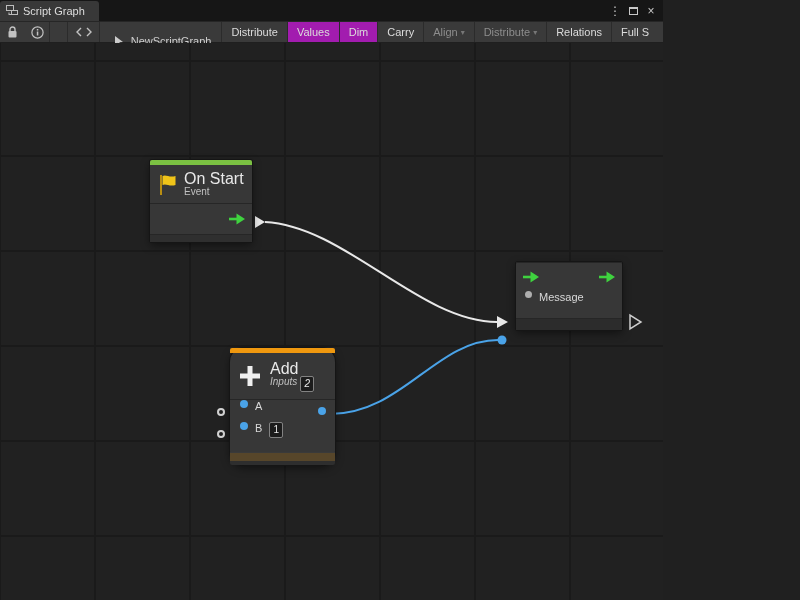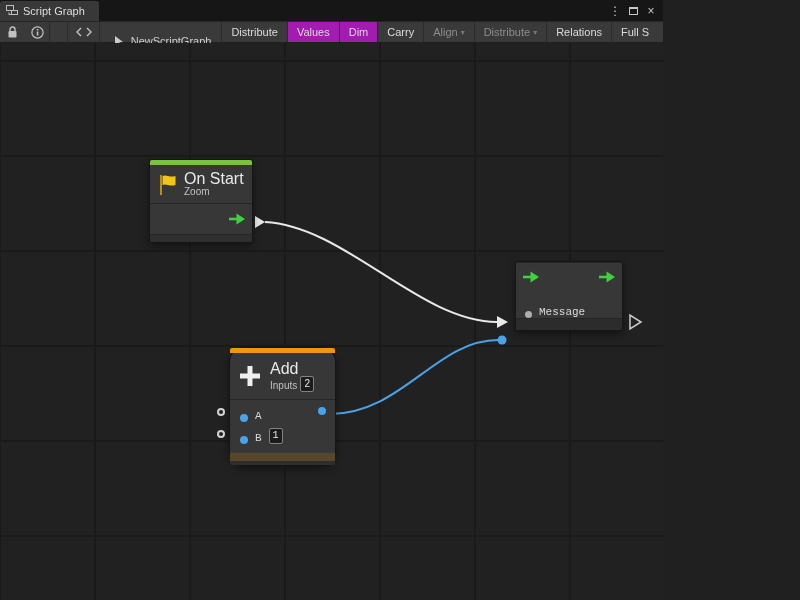--- a/index.html
+++ b/index.html
@@ -44,21 +44,21 @@
 
   
   .node { position:absolute; border-radius:2px; background:#373737; box-shadow:0 0 0 1px #151515, 0 3px 9px rgba(0,0,0,.5); }
   .colorbar { height:5px; border-radius:2px 2px 0 0; }
   .bar-green { background:#7bc142; }
   .bar-orange { background:#ef980f; }
   .nhdr { display:flex; align-items:center; gap:7px; padding:5px 7px; }
   .ntitle { font-size:16px; color:#e9e9e9; line-height:15px; }
   .nsub { font-size:10px; color:#c0c0c0; line-height:12px; }
   .ndiv { height:1px; background:#262626; }
-  .nrow { position:relative; display:flex; align-items:flex-end;font-family:Liberation Mono, monospace; }
+  .nrow { position:relative; display:flex; align-items:flex-start; }
   .nfooter { border-top:1px solid #262626; }
 
   .node-onstart { left:150px; top:117px; width:102px; }
   .node-onstart .nhdr { min-height:38px; }
   .node-onstart .nrow { height:30px; }
   .node-onstart .nfooter { height:8px; background:#2f2f2f; }
   .arrow-out-right { position:absolute; right:6px; top:50%; transform:translateY(-50%); display:flex; }
   .arrow-in-left { position:absolute; left:6px; top:50%; transform:translateY(-50%); display:flex; }
 
   .node-debug { left:516px; top:219px; width:106px; }
@@ -72,21 +72,21 @@
   .node-add .nrow { height:22px; padding-left:10px; gap:7px; }
   .add-spacer { height:8px; }
   .footer-brown { height:9px; background:#57462a; border-top:1px solid #3a3a3a; }
   .footer-edge { height:4px; background:#2e2e2e; border-radius:0 0 2px 2px; }
 
   .dot-blue { width:8px; height:8px; border-radius:50%; background:#4aa3e8; flex:none; }
   .dot-gray { width:7px; height:7px; border-radius:50%; background:#aeaeae; flex:none; }
   .dot-out { position:absolute; right:9px; top:7px; }
   .plabel { font-size:11px; color:#d8d8d8; }
   .valuebox { min-width:14px; text-align:center; padding:1px 3px; font-size:10px; line-height:12px; background:#1c1c1c; color:#e8e8e8; border:1px solid #828282; border-radius:2px; }
-  .inputs-line { display:flex; align-items:flex-end; gap:3px; }
+  .inputs-line { display:flex; align-items:flex-start; gap:3px;font-style:italic; }
 
   .port-hollow { position:absolute; width:8px; height:8px; border:2px solid #d2d2d2; border-radius:50%; background:transparent; }
   .ph-a { left:217px; top:365px; }
   .ph-b { left:217px; top:387px; }
 </style>
 </head>
 <body>
 
 <div class="window">
 
@@ -189,21 +189,21 @@
 
     <div class="node node-onstart">
       <div class="colorbar bar-green"></div>
       <div class="nhdr">
         <svg width="20" height="23" viewBox="0 0 20 23">
           <path d="M4 2 V22" stroke="#b98e12" stroke-width="2"></path>
           <path d="M5.5 3 C 9 1, 12.5 5, 18.5 3 L18.5 12 C 12.5 14, 9 10, 5.5 12 Z" fill="#f0c419"></path>
         </svg>
         <div>
           <div class="ntitle">On Start</div>
-          <div class="nsub">Zoom</div>
+          <div class="nsub">Event</div>
         </div>
       </div>
       <div class="ndiv"></div>
       <div class="nrow">
         <span class="arrow-out-right">
           <svg width="18" height="12" viewBox="0 0 18 12">
               <path d="M1 6 H10" stroke="#3fd23f" stroke-width="2.6"></path>
               <path d="M8.5 0.5 L17 6 L8.5 11.5 Z" fill="#3fd23f"></path>
             </svg>
         </span>

